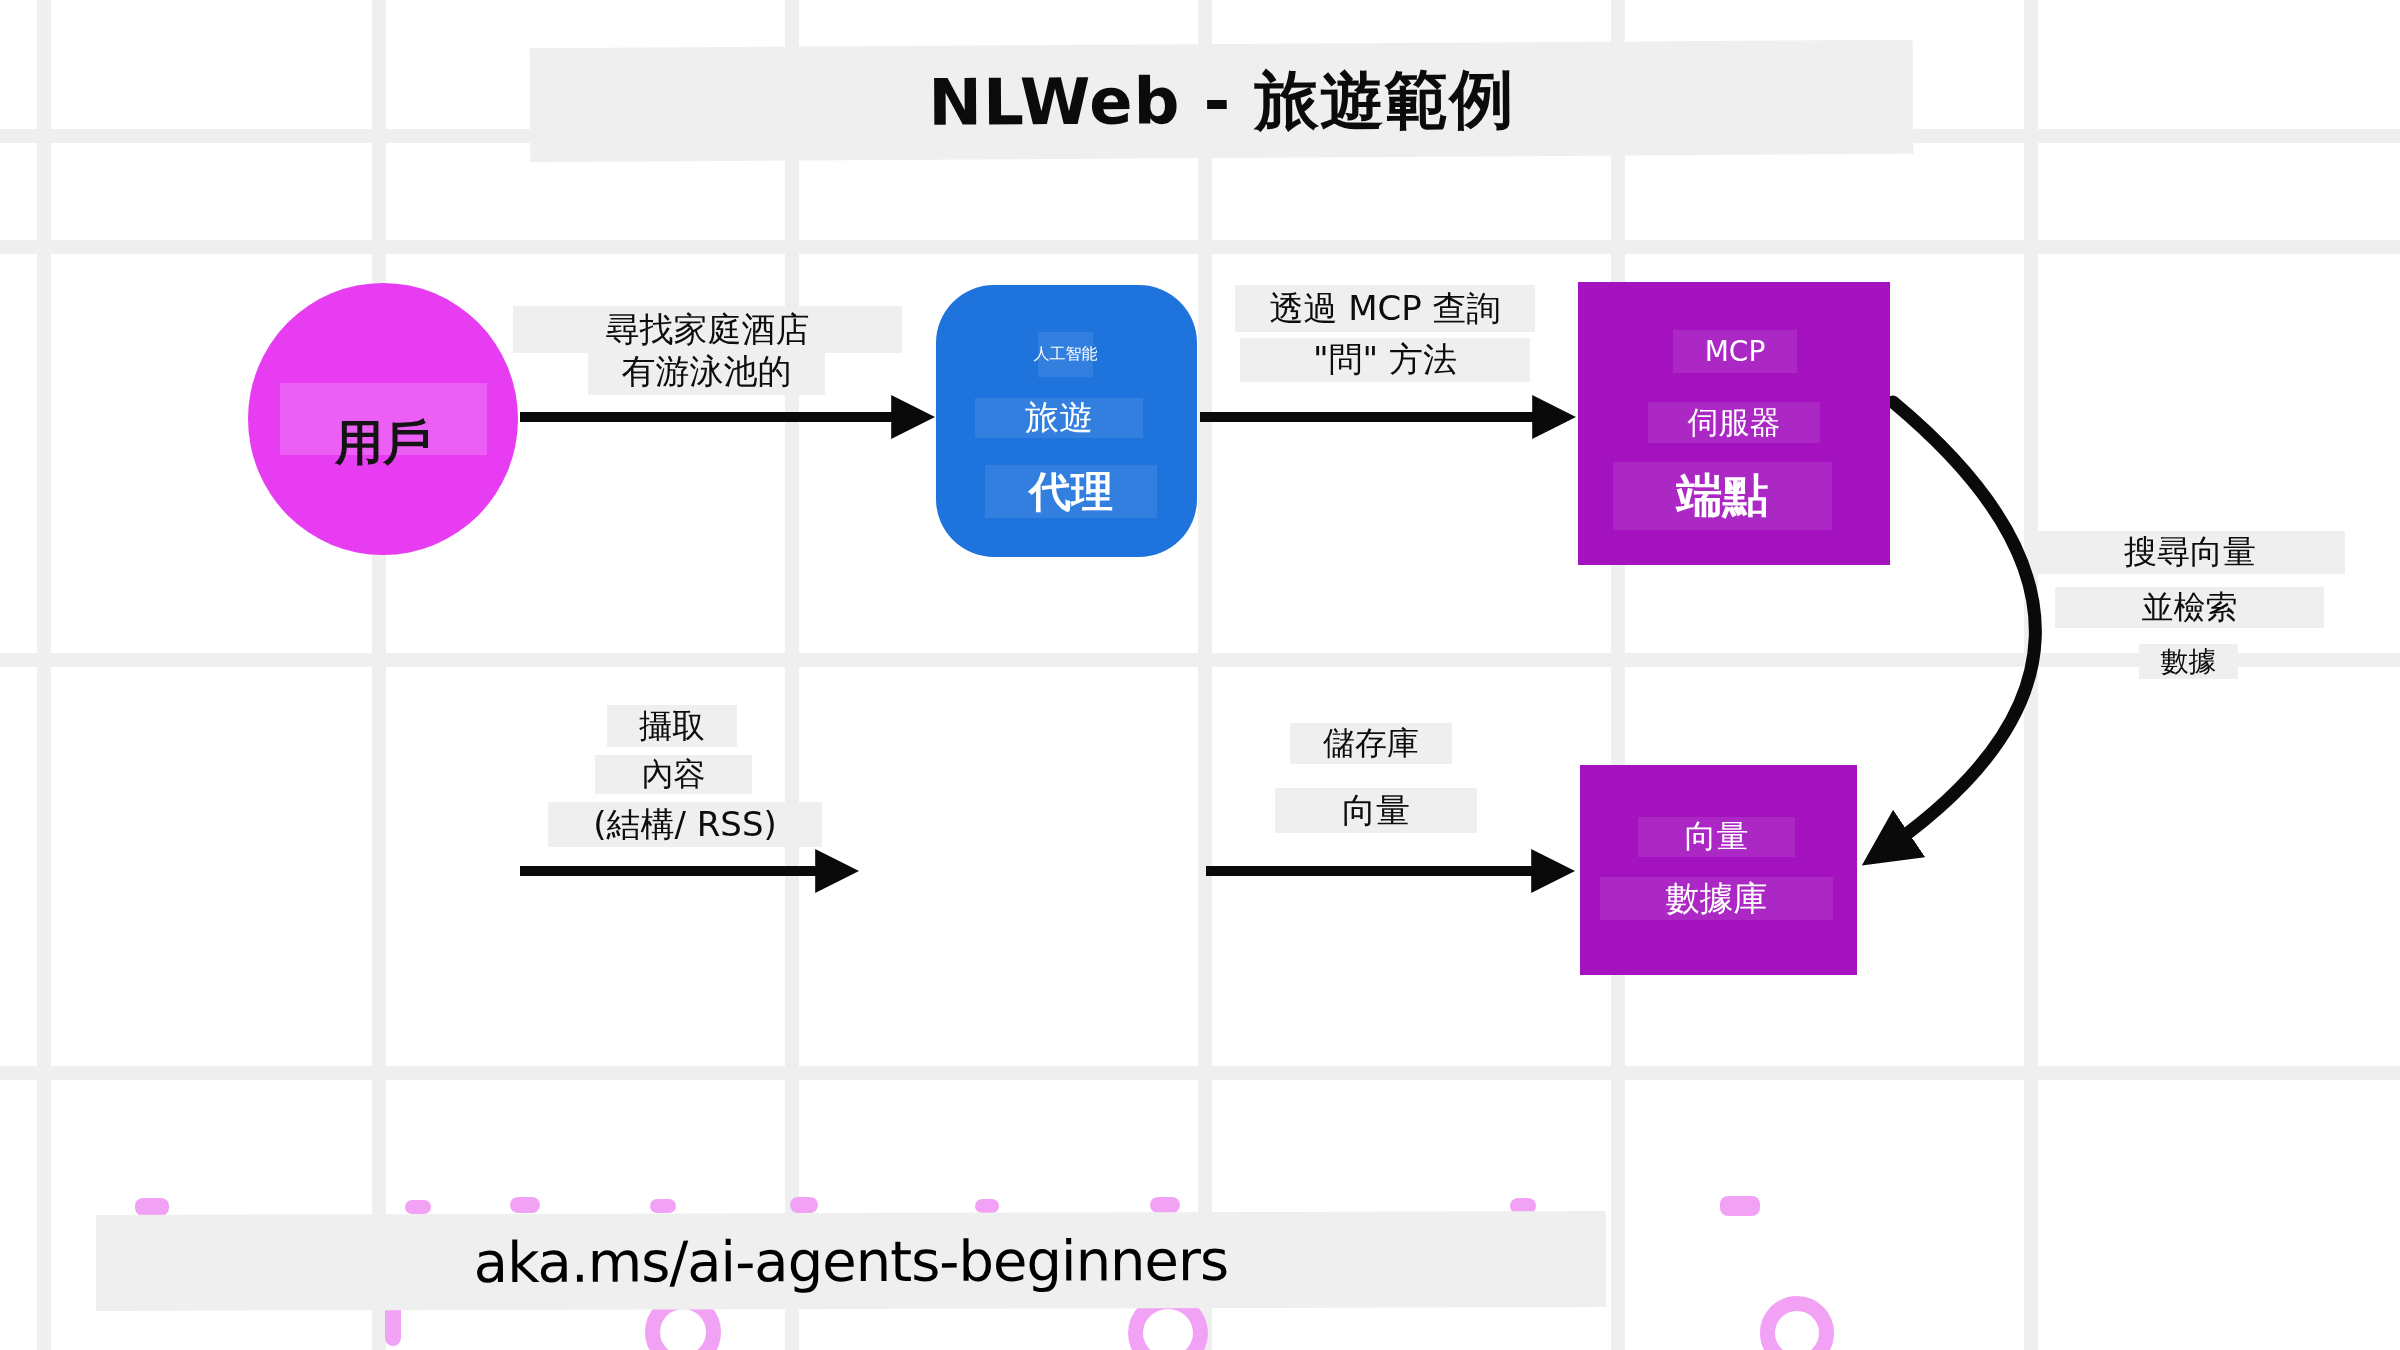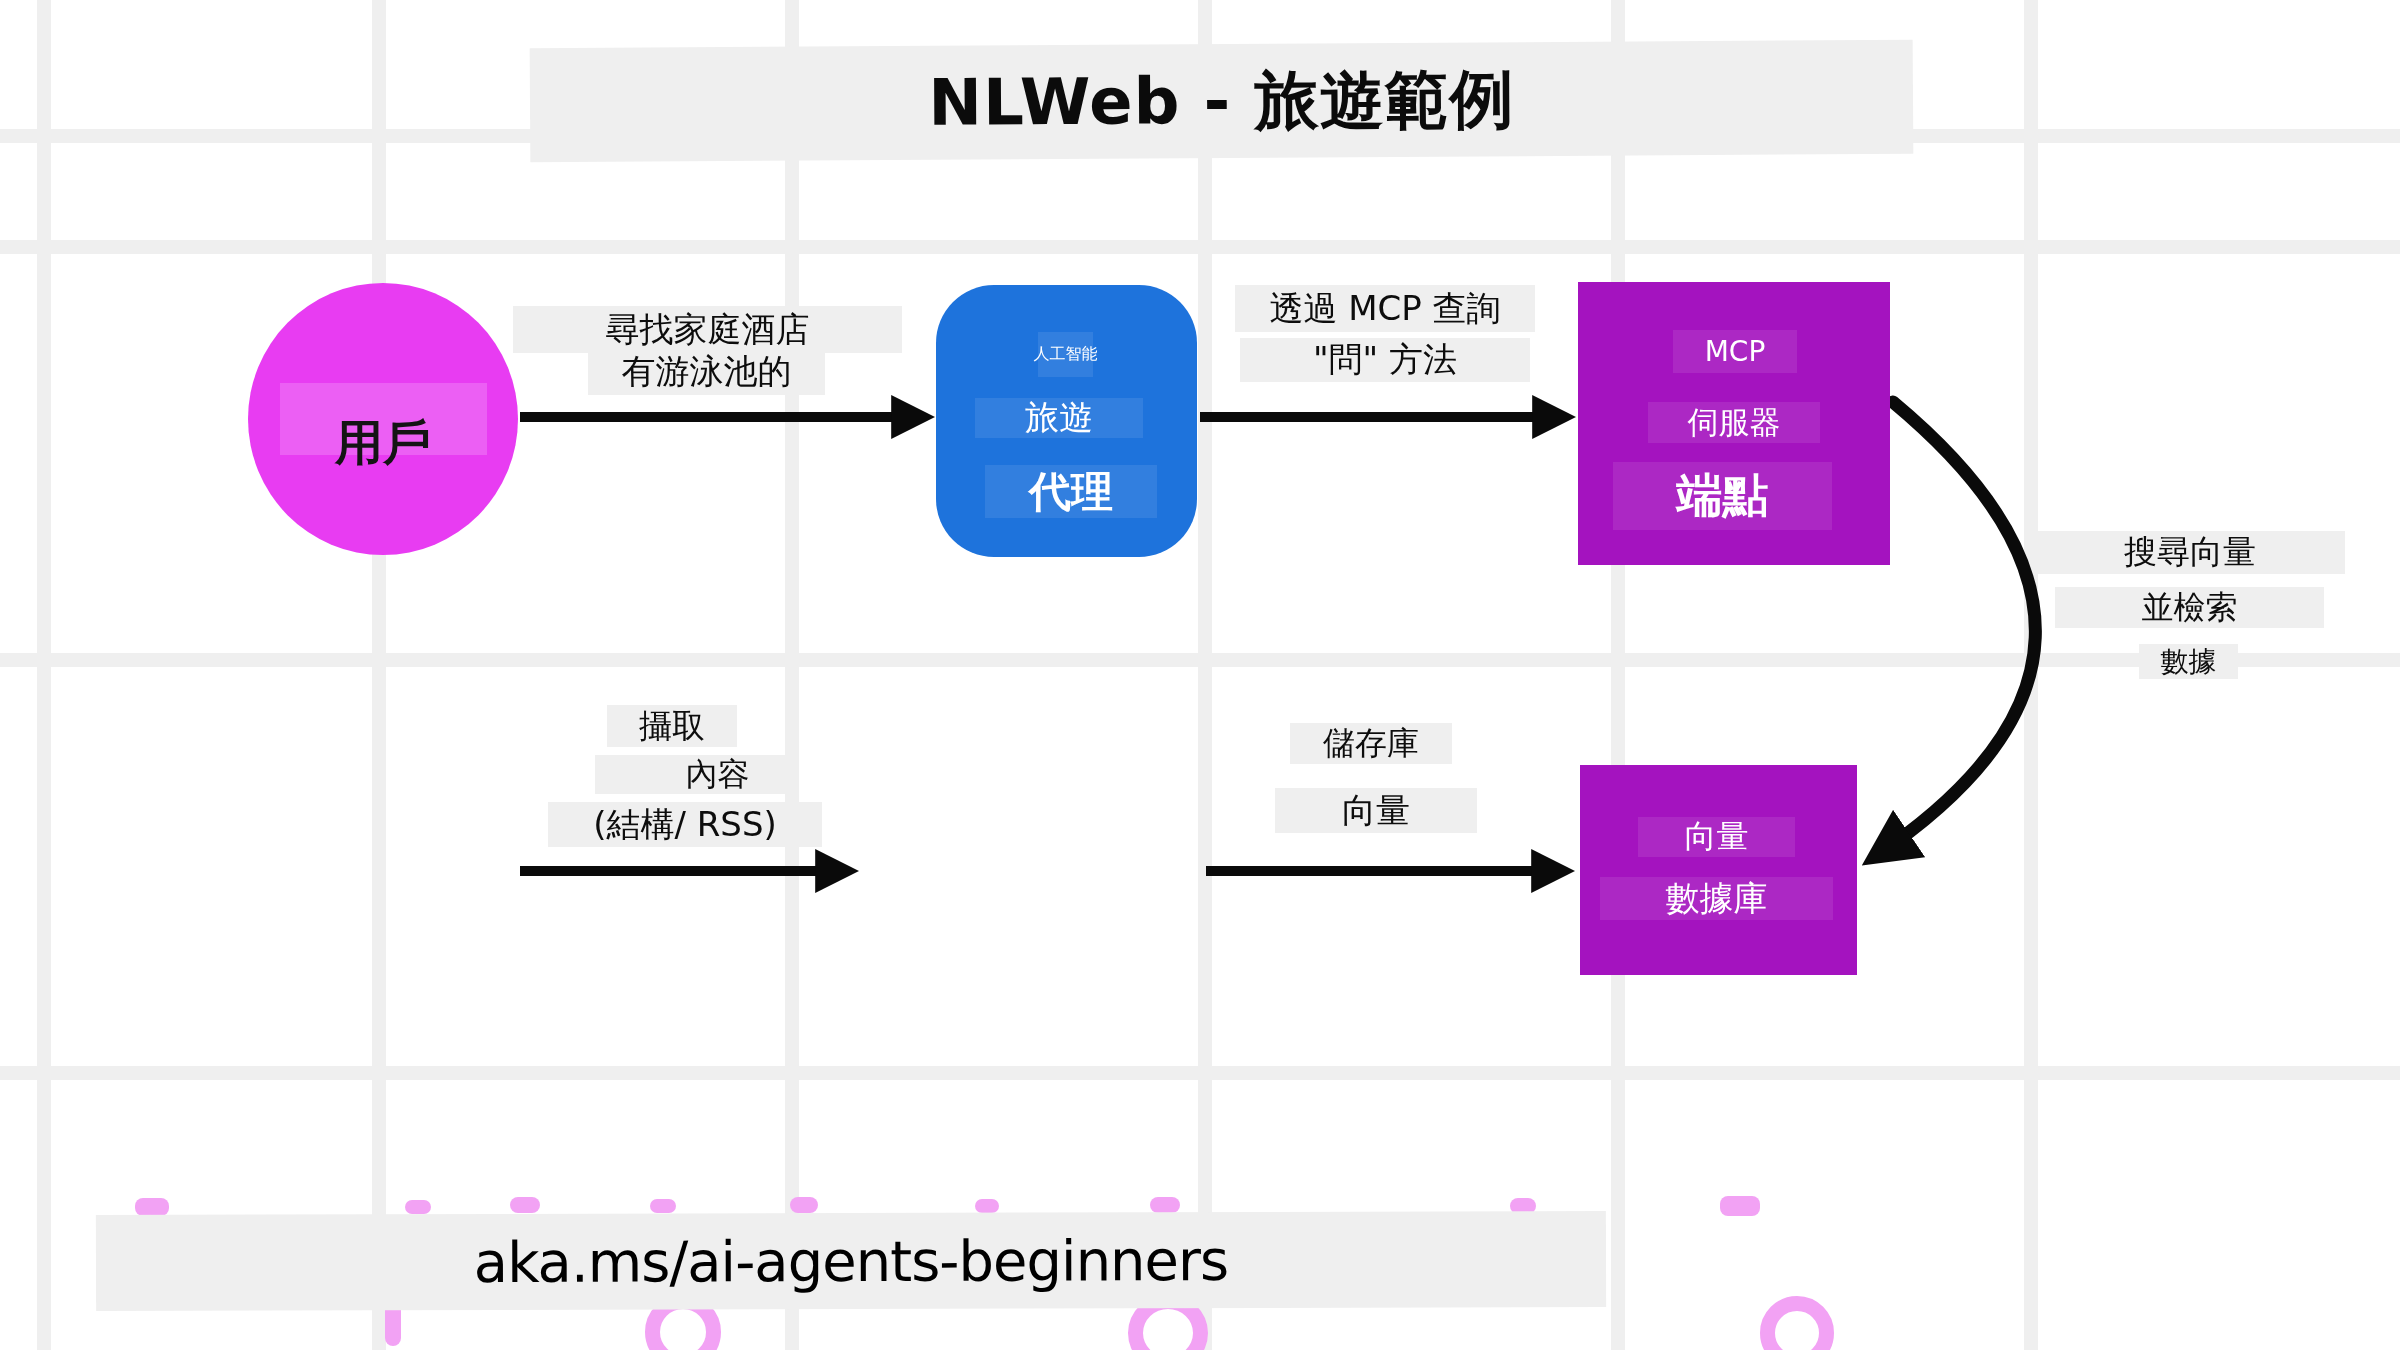--- a/index.html
+++ b/index.html
@@ -104,21 +104,21 @@
     <span>並檢索</span>
   </div>
   <div class="abs glabel flexc" style="left:2139px;top:644px;width:99px;height:35px;font-size:28px;">
     <span>數據</span>
   </div>
 
 
   <div class="abs glabel flexc" style="left:607px;top:705px;width:130px;height:42px;font-size:33px;">
     <span>攝取</span>
   </div>
-  <div class="abs glabel flexc" style="left:595px;top:755px;width:157px;height:39px;font-size:32px;padding-left:44px;">
+  <div class="abs glabel flexc" style="left:595px;top:755px;width:157px;height:39px;font-size:32px;">
     <span>內容</span>
   </div>
   <div class="abs glabel flexc" style="left:548px;top:802px;width:274px;height:45px;font-size:34px;">
     <span>(結構/ RSS)</span>
   </div>
 
 
   <div class="abs glabel flexc" style="left:1290px;top:723px;width:162px;height:41px;font-size:32px;">
     <span>儲存庫</span>
   </div>

